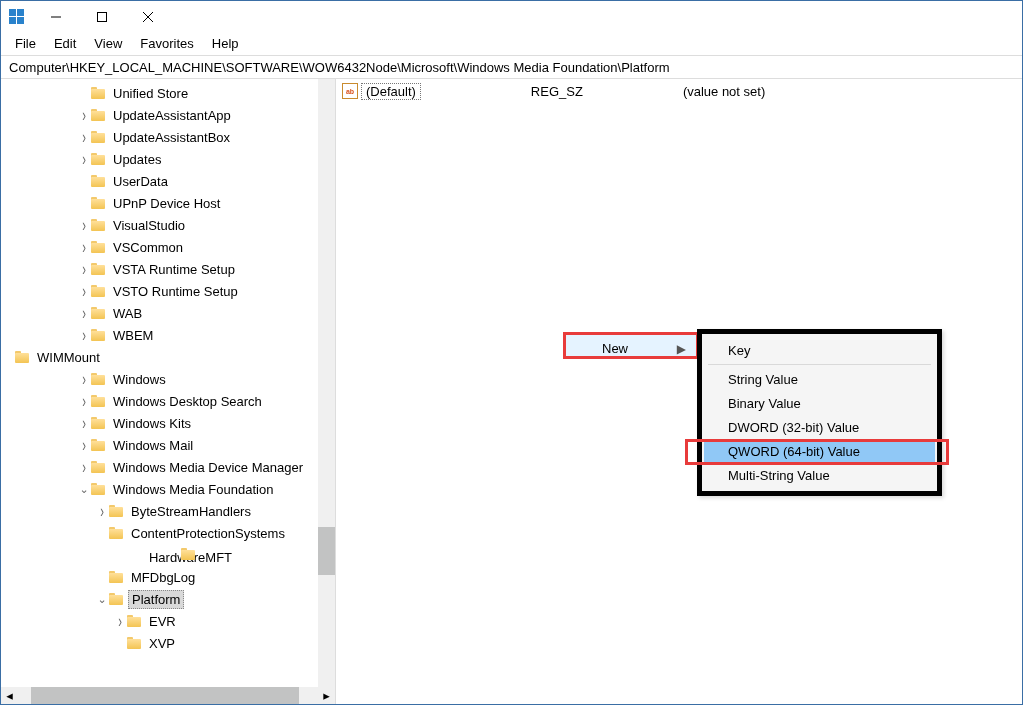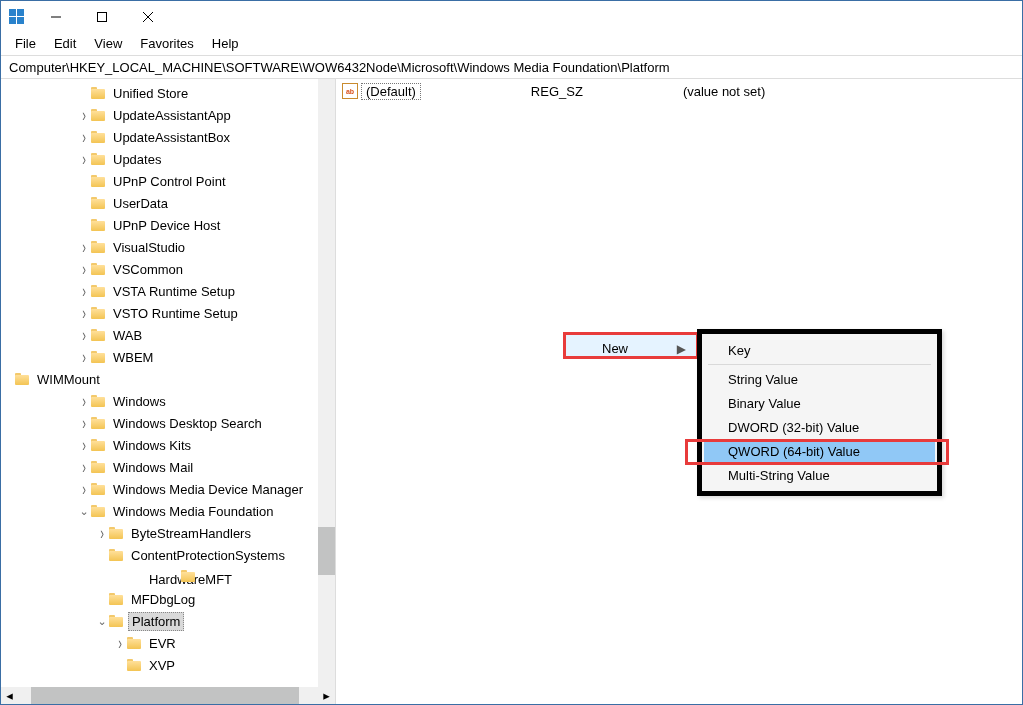--- a/index.html
+++ b/index.html
@@ -109,25 +109,20 @@
           <span class="name">UpdateAssistantBox</span>
         </div>
         <div class="row" style="padding-left: 76px;">
           <span class="exp" style="transform: scaleY(1.6);">›</span>
           <span class="folder-icon"></span>
           <span class="name">Updates</span>
         </div>
         <div class="row" style="padding-left: 76px;">
           <span class="exp"></span>
           <span class="folder-icon"></span>
-          <span class="name">UPnP Control Point</span>
-        </div>
-        <div class="row" style="padding-left: 76px;">
-          <span class="exp"></span>
-          <span class="folder-icon"></span>
           <span class="name">UserData</span>
         </div>
         <div class="row" style="padding-left: 76px;">
           <span class="exp"></span>
           <span class="folder-icon"></span>
           <span class="name">UPnP Device Host</span>
         </div>
         <div class="row" style="padding-left: 76px;">
           <span class="exp" style="transform: scaleY(1.6);">›</span>
           <span class="folder-icon"></span>

